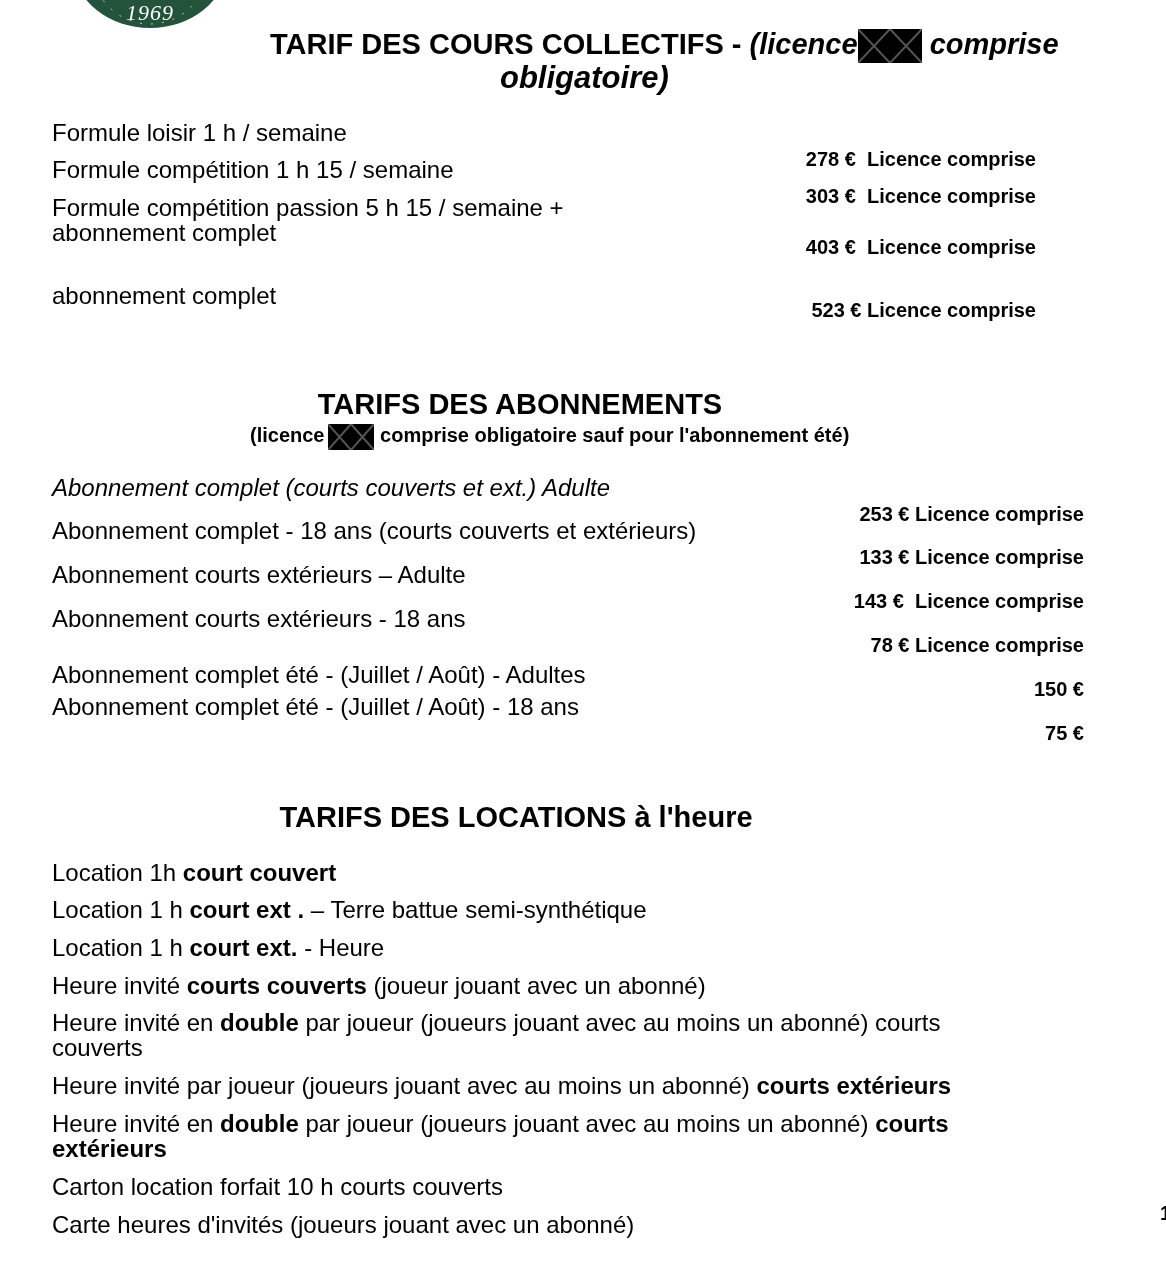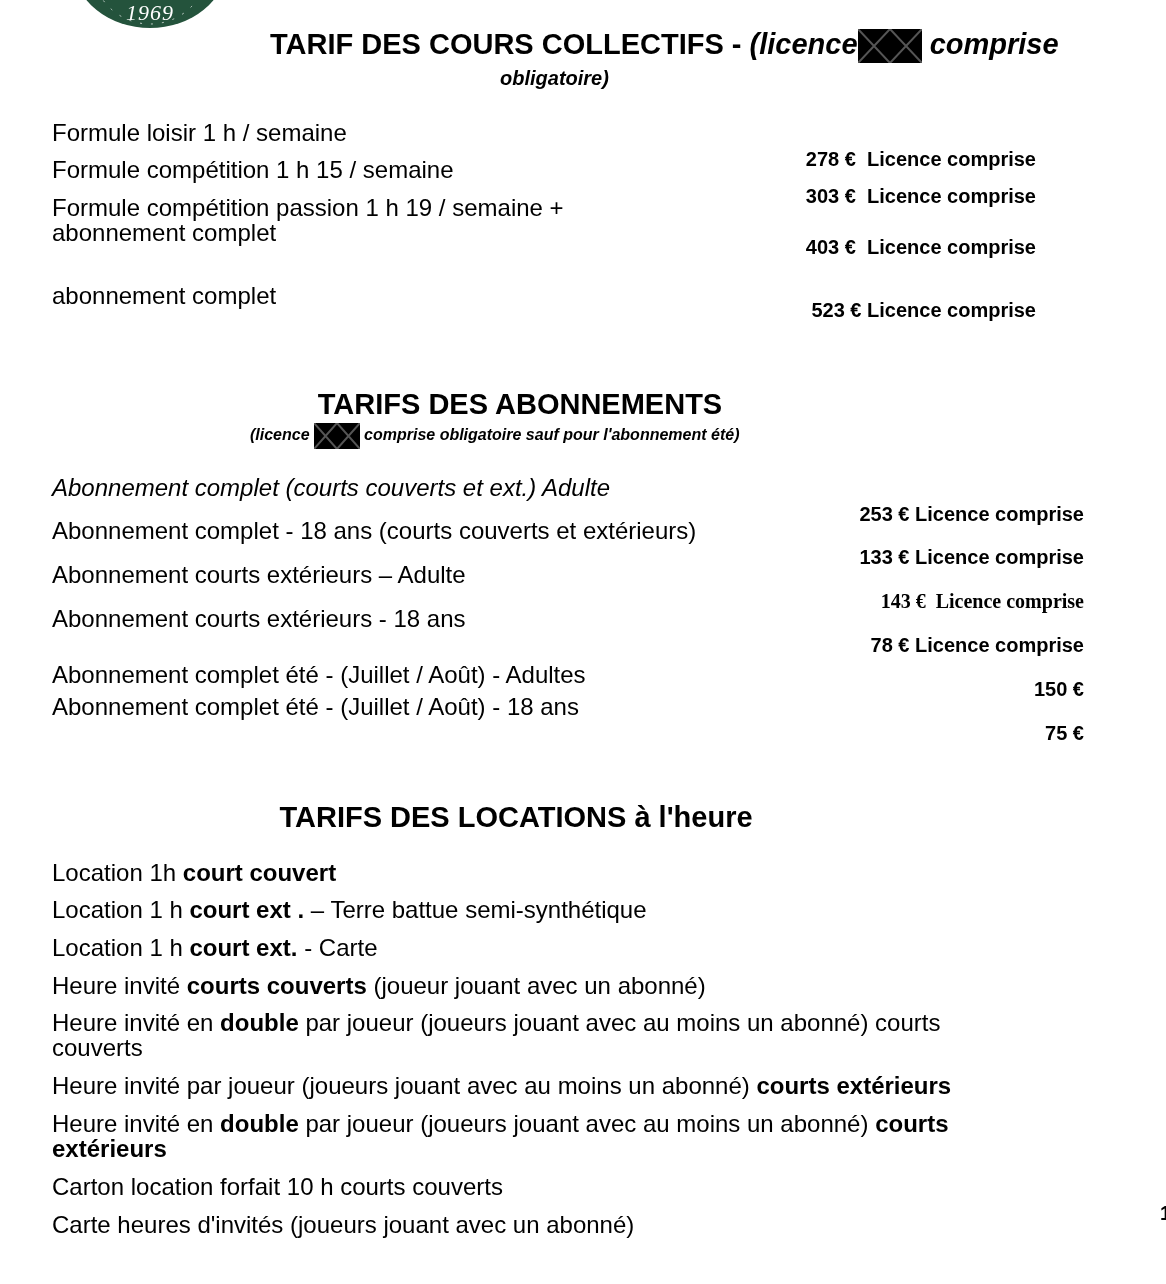--- a/index.html
+++ b/index.html
@@ -23,38 +23,38 @@
     position: relative; overflow: hidden;
   }
   .redact svg { position: absolute; left: 0; top: 0; width: 100%; height: 100%; }
 
   .h1 {
     position: absolute; left: 270px; top: 26px; width: 840px;
     font-size: 29px; font-weight: bold; line-height: 36px; white-space: nowrap;
   }
   .h1 .ital { font-style: italic; }
   .h1-line2 {
-    position: absolute; left: 500px; top: 60px; font-size: 20px; font-weight: bold;
+    position: absolute; left: 500px; top: 60px; font-size: 31px; font-weight: bold;
     font-style: italic; line-height: 36px;
   }
 
   .row {
     position: absolute; left: 52px; font-size: 24px; line-height: 25px;
   }
   .price {
     position: absolute; font-size: 20px; font-weight: bold; line-height: 25px;
     white-space: pre; text-align: right; margin-top: 27px;
   }
   .h2 {
     position: absolute; left: 0; width: 1040px; text-align: center;
     font-weight: bold;
   }
   .sub {
-    position: absolute; left: 250px; top: 422px; font-size: 16px; font-weight: bold;
-    font-style: italic; line-height: 26px; white-space: nowrap;
+    position: absolute; left: 250px; top: 422px; font-size: 20px; font-weight: bold;
+    line-height: 26px; white-space: nowrap;
   }
   b { font-weight: bold; }
 </style>
 </head>
 <body>
 
 <div class="logo">
   <svg class="logo-ticks" viewBox="0 0 152 124">
     <circle cx="76" cy="62" r="58" fill="none" stroke="#ffffff" stroke-width="1" stroke-dasharray="2 9" opacity="0.7"></circle>
   </svg>
@@ -66,56 +66,56 @@
         <path d="M0 0 L32 34 L64 0 M0 34 L32 0 L64 34" stroke="#555" stroke-width="2" fill="none"></path>
       </svg></span><span class="ital"> comprise</span>
 </div>
 <div class="h1-line2">obligatoire)</div>
 
 <div id="courses-rows">
     <div class="row" style="top: 120px;"><span>Formule  loisir 1 h / semaine</span></div>
     <div class="price" style="top: 120px; left: 636px; width: 400px;">278 €  Licence comprise</div>
     <div class="row" style="top: 157px;"><span>Formule compétition 1 h 15 / semaine</span></div>
     <div class="price" style="top: 157px; left: 636px; width: 400px;">303 €  Licence comprise</div>
-    <div class="row" style="top: 195px;"><span>Formule compétition passion 1 h 19 / semaine +</span><br><span>abonnement complet</span></div>
+    <div class="row" style="top: 195px;"><span>Formule compétition passion 5 h 15 / semaine +</span><br><span>abonnement complet</span></div>
     <div class="price" style="top: 208px; left: 636px; width: 400px;">403 €  Licence comprise</div>
     <div class="row" style="top: 258px;"><br><span>abonnement complet</span></div>
     <div class="price" style="top: 271px; left: 636px; width: 400px;">523 € Licence comprise</div>
   </div>
 
 <div class="h2" style="top:387px;font-size:29px;line-height:34px;">TARIFS DES ABONNEMENTS</div>
 <div class="sub">
   <span>(licence</span><span class="redact" style="width:46px;height:26px;margin-left:4px;"><svg viewBox="0 0 46 26" preserveAspectRatio="none">
         <path d="M0 0 L23 26 L46 0 M0 26 L23 0 L46 26" stroke="#555" stroke-width="2" fill="none"></path>
       </svg></span><span> comprise obligatoire sauf pour l'abonnement été)</span>
 </div>
 
 <div id="subs-rows">
     <div class="row" style="top: 475px; font-style: italic;"><span>Abonnement complet (courts couverts et ext.) Adulte</span></div>
     <div class="price" style="top: 475px; left: 684px; width: 400px;">253 € Licence comprise</div>
     <div class="row" style="top: 518px;"><span>Abonnement complet - 18 ans (courts couverts et extérieurs)</span></div>
     <div class="price" style="top: 518px; left: 684px; width: 400px;">133 € Licence comprise</div>
     <div class="row" style="top: 562px;"><span>Abonnement courts extérieurs – Adulte</span></div>
-    <div class="price" style="top: 562px; left: 684px; width: 400px; font-family: Liberation Serif, serif;">143 €  Licence comprise</div>
+    <div class="price" style="top: 562px; left: 684px; width: 400px;">143 €  Licence comprise</div>
     <div class="row" style="top: 606px;"><span>Abonnement courts extérieurs - 18 ans</span></div>
     <div class="price" style="top: 606px; left: 684px; width: 400px;">78 € Licence comprise</div>
     <div class="row" style="top: 662px;"><span>Abonnement complet été  - (Juillet / Août)  - Adultes</span></div>
     <div class="price" style="top: 650px; left: 684px; width: 400px;">150 €</div>
     <div class="row" style="top: 694px;"><span>Abonnement complet été - (Juillet / Août) - 18 ans</span></div>
     <div class="price" style="top: 694px; left: 684px; width: 400px;">75 €</div>
   </div>
 
 <div class="h2" style="top:800px;font-size:29px;line-height:34px;left:-4px;">TARIFS DES LOCATIONS à l'heure</div>
 
 <div id="rentals-rows">
     <div class="row" style="top: 860px;"><span>Location 1h </span><b>court couvert</b></div>
     <div class="price" style="top: 860px; left: 810px; width: 400px;">20 €</div>
     <div class="row" style="top: 897px;"><span>Location 1 h </span><b>court ext .</b><span> – Terre battue semi-synthétique</span></div>
     <div class="price" style="top: 897px; left: 810px; width: 400px;">16 €</div>
-    <div class="row" style="top: 935px;"><span>Location 1 h </span><b>court ext.</b><span> - Carte</span></div>
+    <div class="row" style="top: 935px;"><span>Location 1 h </span><b>court ext.</b><span> - Heure</span></div>
     <div class="price" style="top: 935px; left: 810px; width: 400px;">14 €</div>
     <div class="row" style="top: 973px;"><span>Heure invité </span><b>courts couverts</b><span> (joueur jouant avec un abonné)</span></div>
     <div class="price" style="top: 973px; left: 810px; width: 400px;">10 €</div>
     <div class="row" style="top: 1010px;"><span>Heure invité en </span><b>double</b><span> par joueur (joueurs jouant avec au moins un abonné) courts</span><br><span>couverts</span></div>
     <div class="price" style="top: 1010px; left: 813px; width: 400px;">5 €</div>
     <div class="row" style="top: 1073px;"><span>Heure invité  par joueur (joueurs jouant avec au moins un abonné) </span><b>courts extérieurs</b></div>
     <div class="price" style="top: 1073px; left: 810px; width: 400px;">5 €</div>
     <div class="row" style="top: 1111px;"><span>Heure invité en </span><b>double</b><span> par joueur (joueurs jouant avec au moins un abonné) </span><b>courts</b><br><b>extérieurs</b></div>
     <div class="price" style="top: 1111px; left: 810px; width: 400px;">2,5 €</div>
     <div class="row" style="top: 1174px;"><span>Carton location forfait 10 h courts couverts</span></div>

